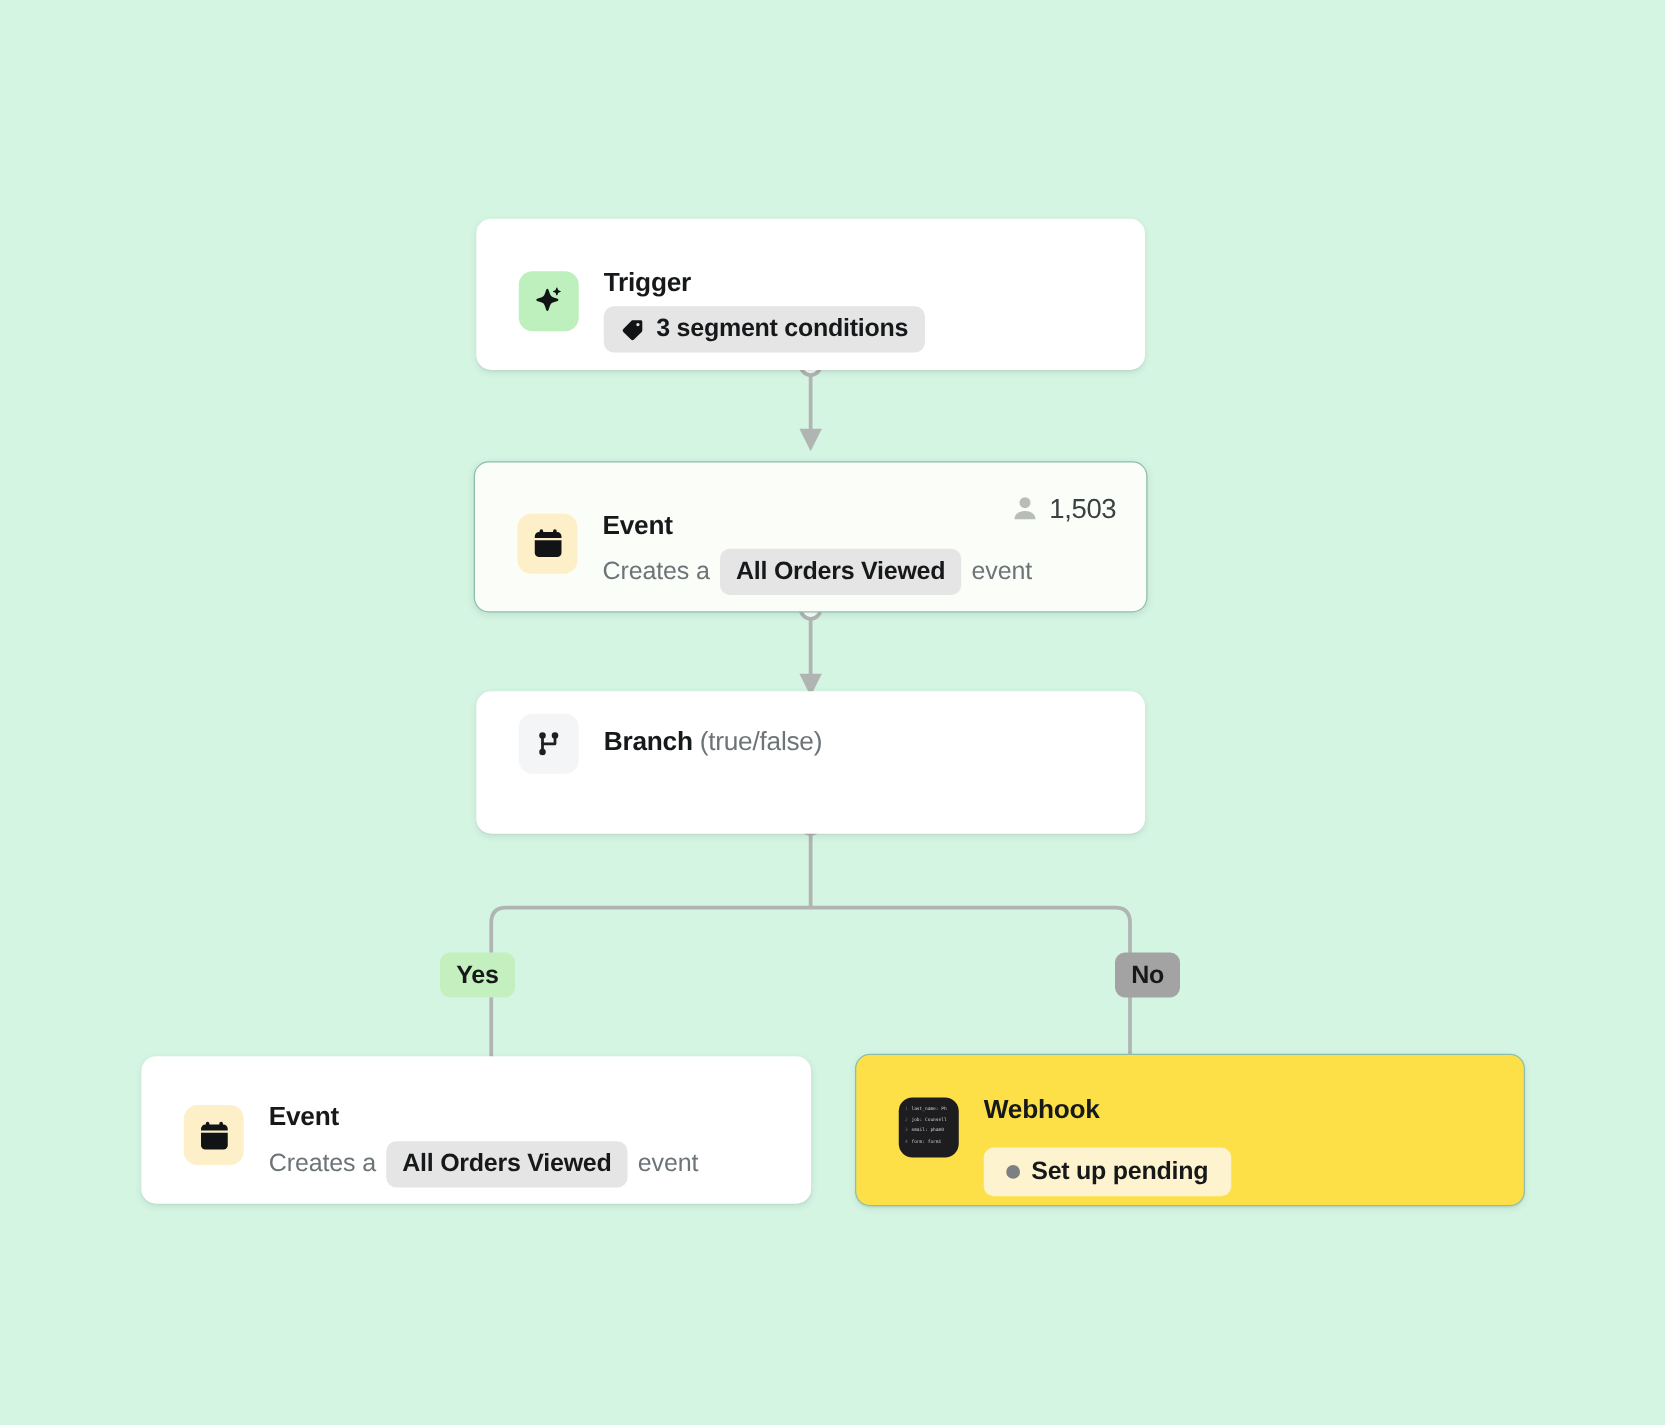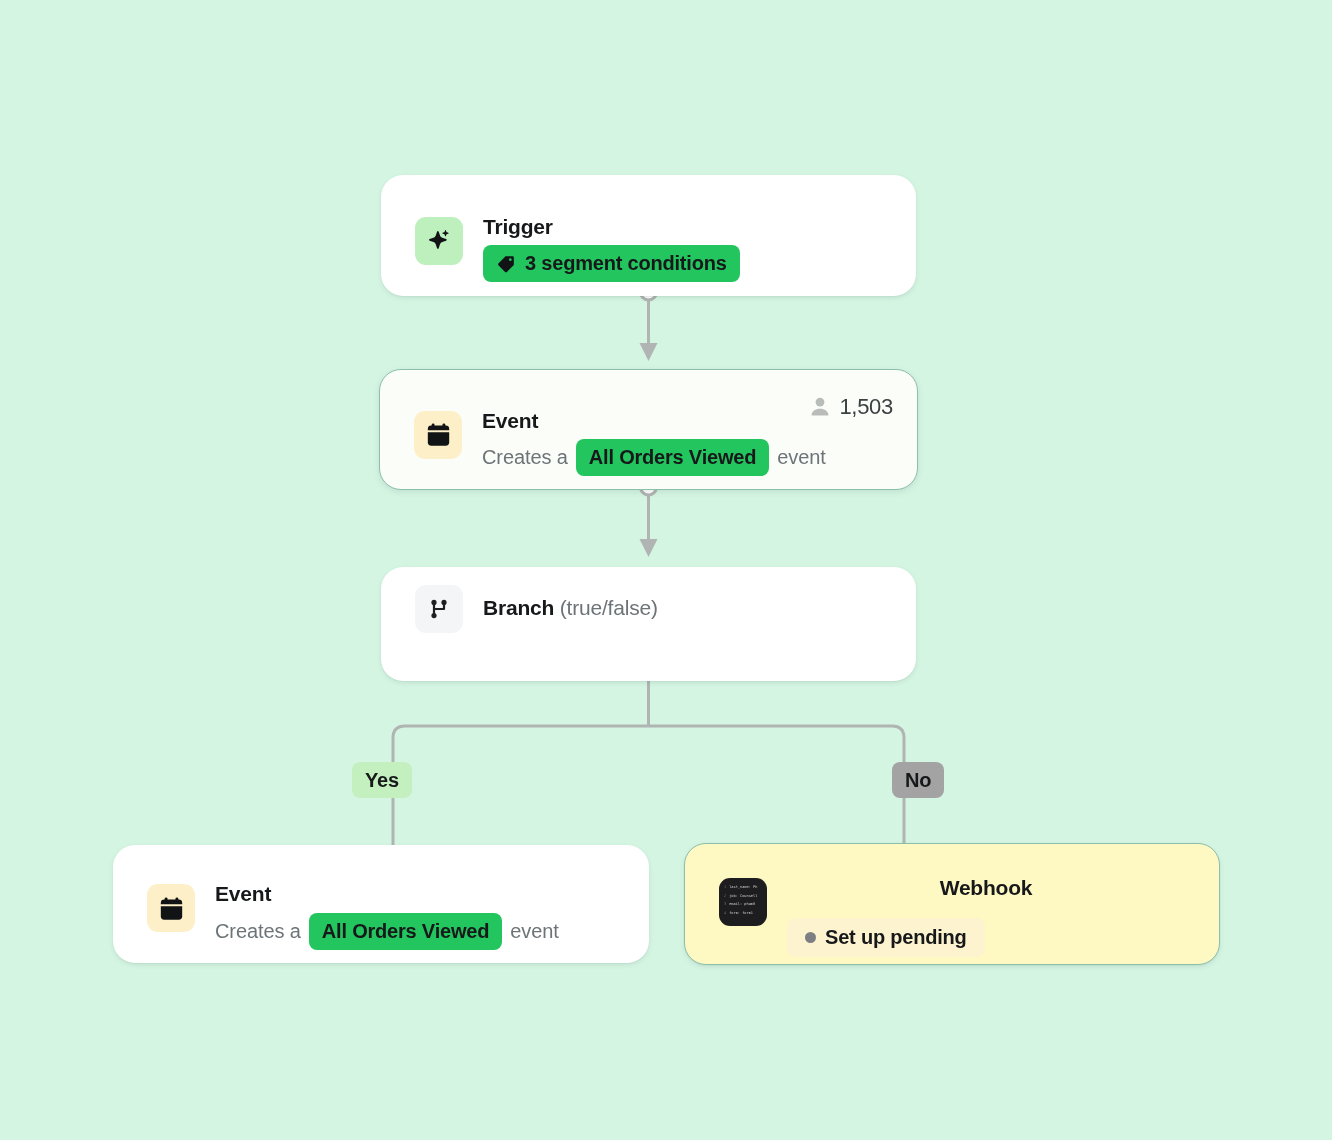--- a/index.html
+++ b/index.html
@@ -31,35 +31,34 @@
     height: 1140px;
     z-index: 1;
     pointer-events: none;
   }
 
   
   .node {
     position: absolute;
     box-sizing: border-box;
     background: #ffffff;
-    border-radius: 22px;
+    border-radius: 12px;
     box-shadow: 0 2px 5px rgba(40, 70, 55, 0.10), 0 1px 1px rgba(40,70,55,0.05);
     z-index: 3;
     display: flex;
     align-items: center;
   }
   .node.highlight {
     background: #fbfdf8;
     border: 1.5px solid #8cbfab;
     box-shadow: 0 2px 6px rgba(40, 70, 55, 0.12);
   }
   .node.outlined {
     border: 1.5px solid #8cbfab;
-    background: #fef9c3;
-    text-align: center;
+    background: #fde047;
   }
 
   .node-inner {
     display: flex;
     align-items: flex-start;
     gap: 20px;
     padding: 0 34px;
     width: 100%;
     box-sizing: border-box;
   }
@@ -131,21 +130,21 @@
     gap: 8px;
     font-size: 20px;
     color: #6d7478;
     letter-spacing: -0.1px;
   }
 
   .chip {
     display: inline-flex;
     align-items: center;
     gap: 9px;
-    background: #22c55e;
+    background: #e5e5e5;
     border-radius: 8px;
     padding: 7px 13px;
     font-size: 20px;
     font-weight: 700;
     color: #16181a;
     letter-spacing: -0.2px;
     line-height: 1.15;
   }
   .chip.cream {
     background: #fdf3cf;
@@ -263,21 +262,21 @@
     </div>
     <div class="count">
       <svg width="24" height="24" viewBox="0 0 24 24" aria-hidden="true">
         <circle cx="12" cy="7.1" r="4.4" fill="#b9bdba"></circle>
         <path fill="#b9bdba" d="M3.6 20.4c0-4.2 3.8-6.6 8.4-6.6s8.4 2.4 8.4 6.6z"></path>
       </svg>
       <span>1,503</span>
     </div>
   </div>
 
-  <div class="node" style="left:381px; top:567px; width:535px; height:114px;">
+  <div class="node" style="left:381px; top:553px; width:535px; height:114px;">
     <div class="node-inner center">
       <div style="display:flex; align-items:center; gap:20px; width:100%; padding-bottom:32px;">
         <span class="icon-tile grey">
           <svg width="24" height="24" viewBox="0 0 24 24" aria-hidden="true">
             <circle cx="7" cy="5.4" r="2.6" fill="#1d1f21"></circle>
             <circle cx="17" cy="5.4" r="2.6" fill="#1d1f21"></circle>
             <circle cx="7" cy="18.6" r="2.6" fill="#1d1f21"></circle>
             <path d="M7 7.4 V 16.6" stroke="#1d1f21" stroke-width="2.2" stroke-linecap="round"></path>
             <path d="M7 12 H 17 V 7.6" stroke="#1d1f21" stroke-width="2.2" stroke-linecap="round" stroke-linejoin="round" fill="none"></path>
           </svg>

